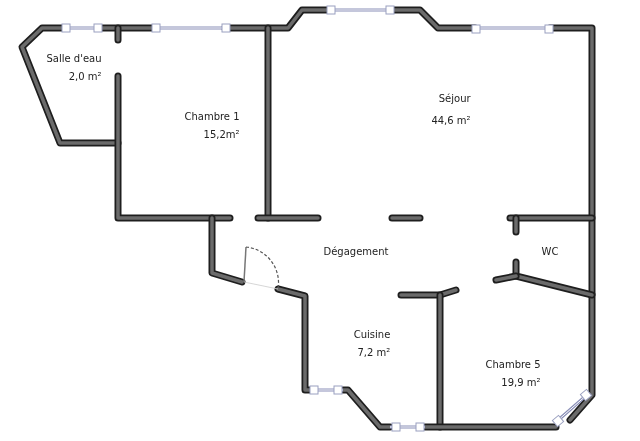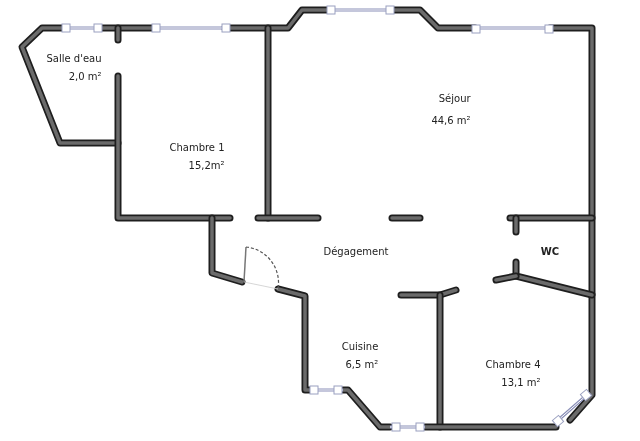--- a/index.html
+++ b/index.html
@@ -106,35 +106,35 @@
       <line class="door-leaf" x1="244" y1="282" x2="246" y2="247"></line>
       <path class="door-arc" d="M246,247 A36,36 0 0 1 278,289"></path>
       <line x1="244" y1="282" x2="278" y2="289" stroke="#ccc" stroke-width="0.8"></line>
     </g>
   </svg>
 
   <div class="room-label" style="left:74px; top:50px;">
     <span class="name">Salle d'eau</span>
     <span class="area">2,0 m²</span>
   </div>
-  <div class="room-label" style="left:197px; top:108px;margin-top:31px;">
+  <div class="room-label" style="left:212px; top:108px;">
     <span class="name">Chambre 1</span>
     <span class="area">15,2m²</span>
   </div>
   <div class="room-label" style="left:419px; top:88px; line-height:22px;margin-left:32px;">
     <span class="name">Séjour</span>
     <span class="area">44,6 m²</span>
   </div>
   <div class="room-label" style="left:356px; top:243px;">
     <span class="name">Dégagement</span>
   </div>
-  <div class="room-label" style="left:550px; top:243px;font-weight:bold;">
+  <div class="room-label" style="left:550px; top:243px;">
     <span class="name">WC</span>
   </div>
-  <div class="room-label" style="left:360px; top:326px;margin-top:12px;">
+  <div class="room-label" style="left:372px; top:326px;">
     <span class="name">Cuisine</span>
-    <span class="area">6,5 m²</span>
+    <span class="area">7,2 m²</span>
   </div>
   <div class="room-label" style="left:513px; top:356px;">
-    <span class="name">Chambre 4</span>
-    <span class="area">13,1 m²</span>
+    <span class="name">Chambre 5</span>
+    <span class="area">19,9 m²</span>
   </div>
 </div>
 
 </body></html>

